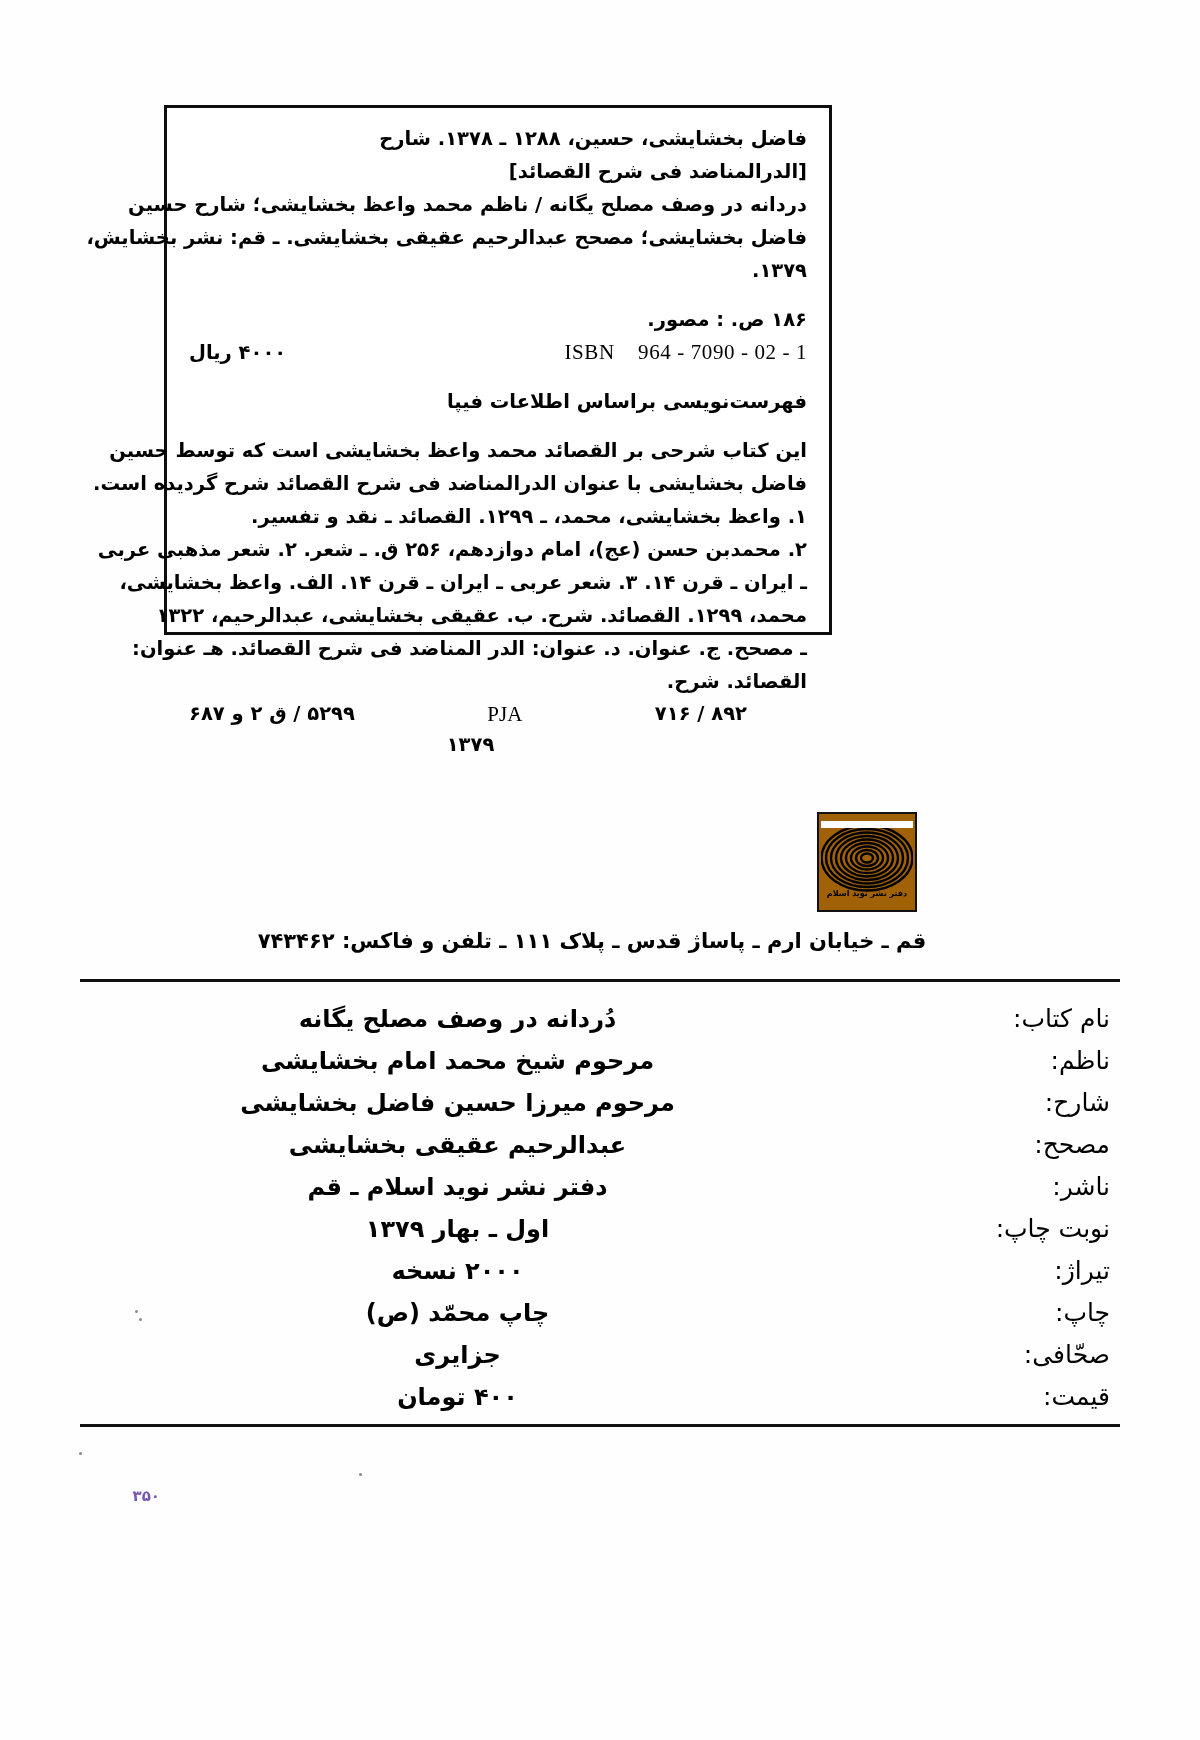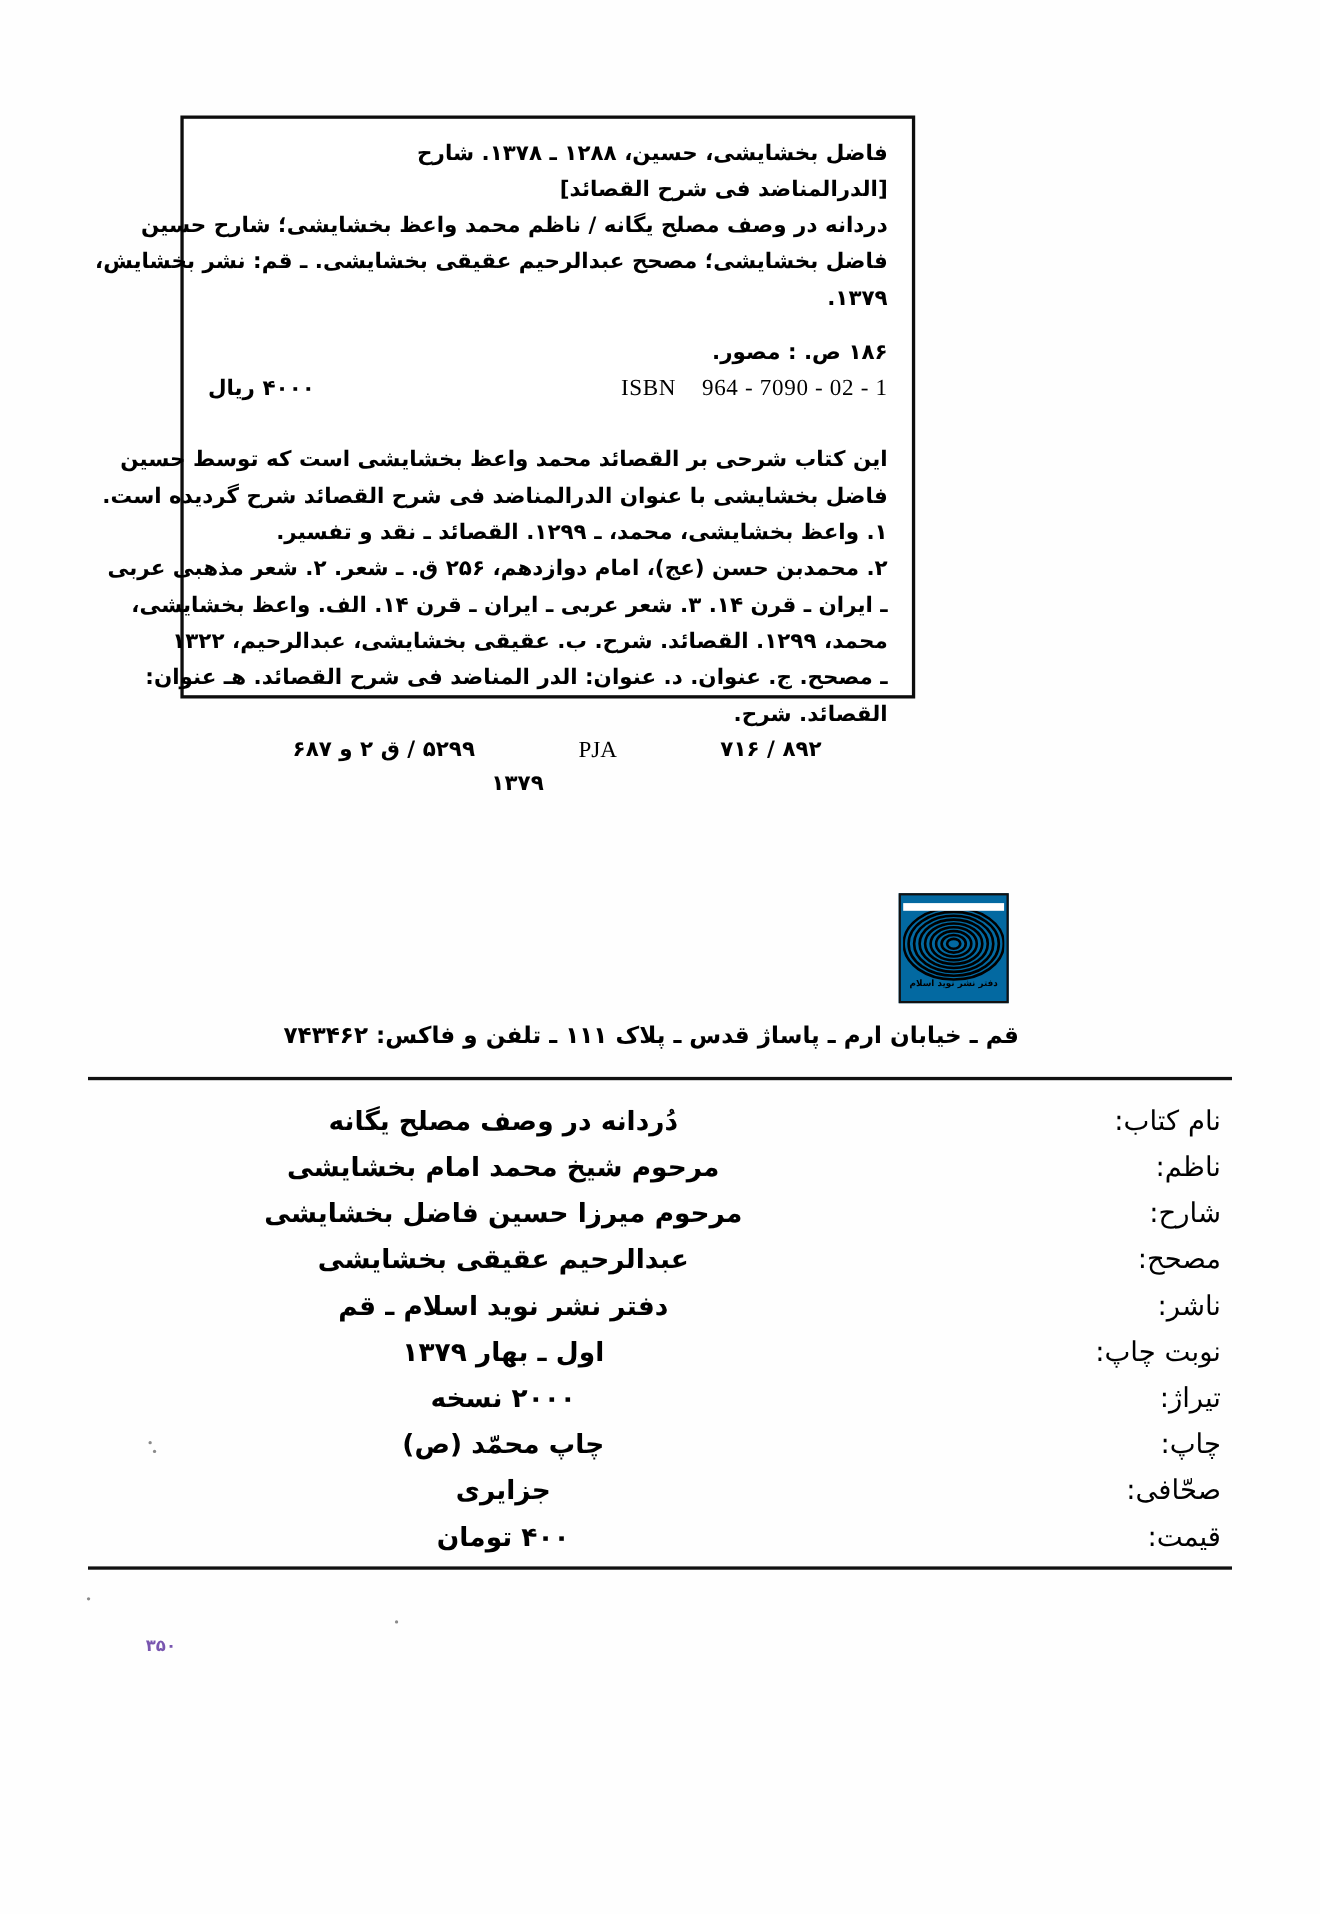--- a/index.html
+++ b/index.html
@@ -71,21 +71,21 @@
     font-size: 21px;
     font-weight: 400;
     letter-spacing: 0.6px;
     padding-left: 4px;
   }
   .isbn-row .left-part { padding-left: 8px; }
 
   .callnum {
     display: flex;
     flex-direction: row-reverse;
-    justify-content: flex-end;
+    justify-content: space-between;
     gap: 94px;
     font-size: 19.5px;
     font-weight: 700;
     line-height: 32px;
     padding-right: 60px;
   }
   .callnum .cn-seg { white-space: nowrap; }
   .callnum .cn-lat {
     font-family: "Liberation Serif", "DejaVu Serif", serif;
     font-weight: 400;
@@ -107,21 +107,21 @@
     width: 100px;
     height: 100px;
   }
   .logo-box {
     width: 100%;
     height: 100%;
     border: 2px solid #111;
     box-sizing: border-box;
     position: relative;
     overflow: hidden;
-    background: #0369a1;
+    background: #a16207;
     text-decoration: underline;
   }
   .logo-rings {
     position: absolute;
     left: 50%;
     top: 46%;
     transform: translate(-50%, -50%);
   }
   .logo-caption {
     position: absolute;
@@ -241,20 +241,21 @@
         <span class="right-part">۴۰۰۰ ریال</span>
         <span class="left-part">
           <span>ISBN</span>
           &nbsp;&nbsp;
           <span>964 - 7090 - 02 - 1</span>
         </span>
       </div>
 
       <div class="cip-gap-sm"></div>
 
+      <div class="cip-line">فهرست‌نویسی براساس اطلاعات فیپا</div>
 
       <div class="cip-gap-sm"></div>
 
       <div class="cip-line">این کتاب شرحی بر القصائد محمد واعظ بخشایشی است که توسط حسین</div>
       <div class="cip-line">فاضل بخشایشی با عنوان الدرالمناضد فی شرح القصائد شرح گردیده است.</div>
 
       <div class="cip-line">۱. واعظ بخشایشی، محمد،        ـ ۱۲۹۹. القصائد ـ نقد و تفسیر.</div>
       <div class="cip-line">۲. محمدبن حسن (عج)، امام دوازدهم، ۲۵۶ ق. ـ شعر. ۲. شعر مذهبی عربی</div>
       <div class="cip-line">ـ ایران ـ قرن ۱۴. ۳. شعر عربی ـ ایران ـ قرن ۱۴. الف. واعظ بخشایشی،</div>
       <div class="cip-line">محمد،        ۱۲۹۹. القصائد. شرح. ب. عقیقی بخشایشی، عبدالرحیم، ۱۳۲۲</div>

